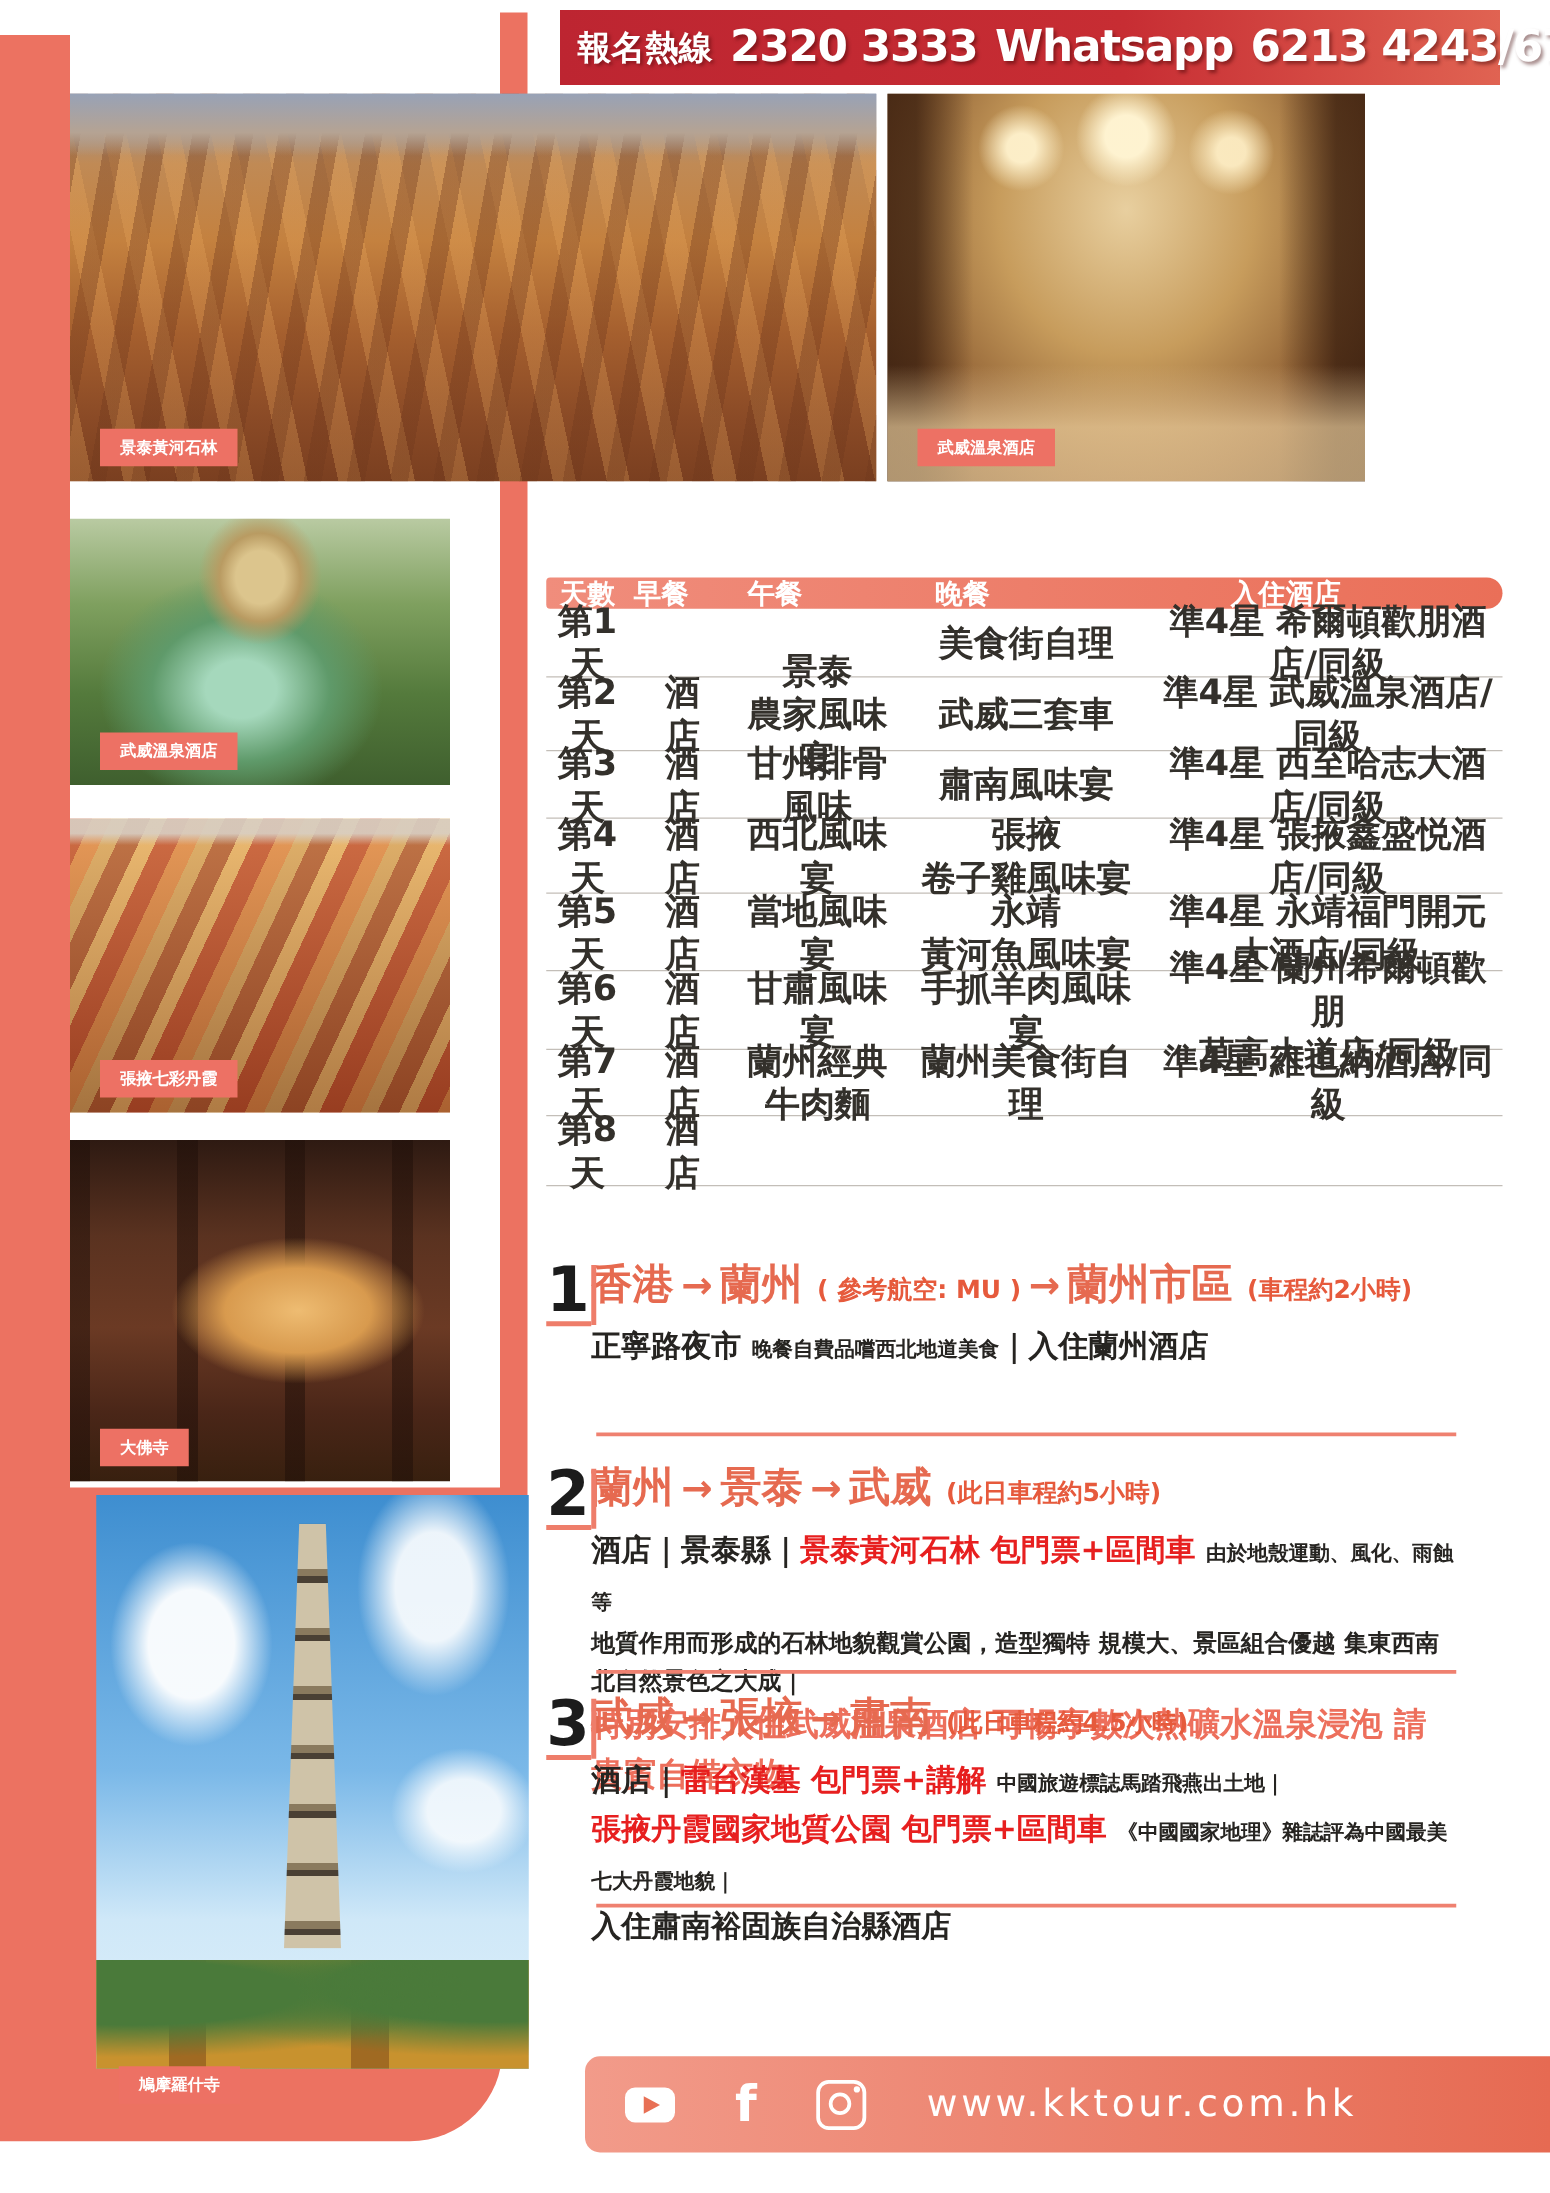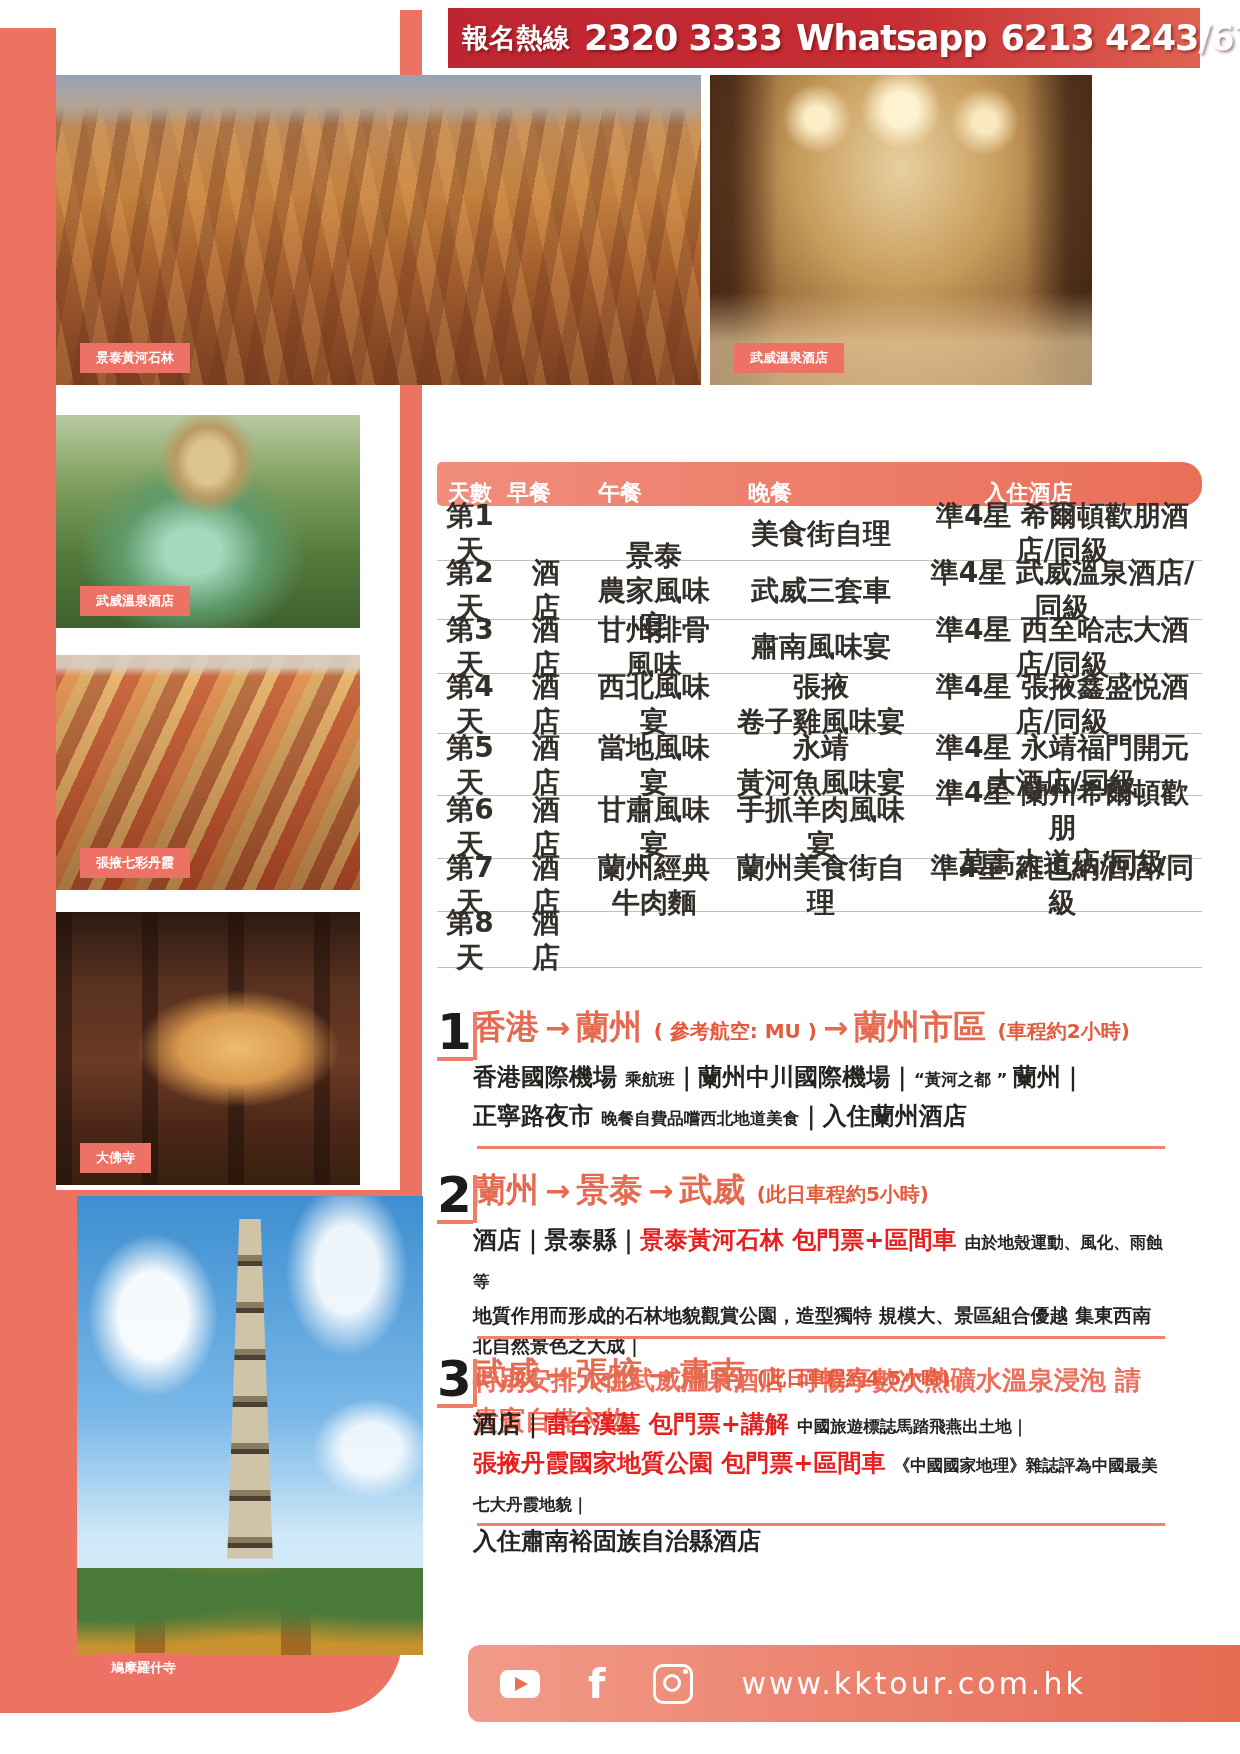--- a/index.html
+++ b/index.html
@@ -62,22 +62,22 @@
       background:repeating-linear-gradient(180deg,#cfc3a8 0 36px,#8a7a5e 36px 42px,#4a4034 42px 47px);
       clip-path:polygon(36% 0,64% 0,80% 100%,20% 100%);}
   .pagoda-base{position:absolute;bottom:0;left:0;width:100%;height:19%;
       background:
         radial-gradient(ellipse at 8% 30%,#4a7a3a 0 30%,rgba(0,0,0,0) 60%),
         radial-gradient(ellipse at 92% 25%,#4a7a3a 0 30%,rgba(0,0,0,0) 60%),
         repeating-linear-gradient(90deg,#c8922e 0 58px,#a06a22 58px 88px,#c8922e 88px 146px);}
 
   
   .mtable{position:absolute;left:437px;top:462px;width:765px;}
-  .thead{height:44px;background:linear-gradient(90deg,#f08d7c,#ea6f58);
-         border-radius:5px 20px 20px 5px;display:flex;align-items:flex-end;
+  .thead{height:25px;background:linear-gradient(90deg,#f08d7c,#ea6f58);
+         border-radius:5px 20px 20px 5px;display:flex;align-items:flex-start;
          color:#fff;font-weight:700;font-size:22px;}
   .trow{display:flex;align-items:center;border-bottom:1px solid #c3beb8;
         font-size:28px;font-weight:700;color:#33302b;gap:17px;}
   .c{text-align:center;white-space:pre-line;line-height:1.25;}
   .c-day{width:66px;}
   .c-bf{width:52px;}
   .c-lu{width:130px;}
   .c-di{width:170px;}
   .c-ho{flex:1;}
 
@@ -223,21 +223,20 @@
     <div class="sec-num">
       <div class="sec-digit">1</div>
       <div class="vbar"></div>
       <div class="hbar"></div>
     </div>
     <div class="sec-content">
       <div class="sec-title">
         <span>香港</span><span class="arrow">→</span><span>蘭州</span> <span class="note">( 參考航空: MU )</span><span class="arrow">→</span><span>蘭州市區</span> <span class="note">(車程約2小時)</span>
       </div>
       <div class="sec-body">
-        <div><span>香港國際機場 </span><span class="sm">乘航班</span><span>｜蘭州中川國際機場｜</span><span class="sm">“黃河之都 ” </span><span>蘭州｜</span></div>
         <div><span>正寧路夜市 </span><span class="sm">晚餐自費品嚐西北地道美食</span><span>｜入住蘭州酒店</span></div>
       </div>
     </div>
   </div>
   <div class="divider" style="top:1146px"></div>
 
   <div class="sec" style="top:1168px">
     <div class="sec-num">
       <div class="sec-digit">2</div>
       <div class="vbar"></div>

